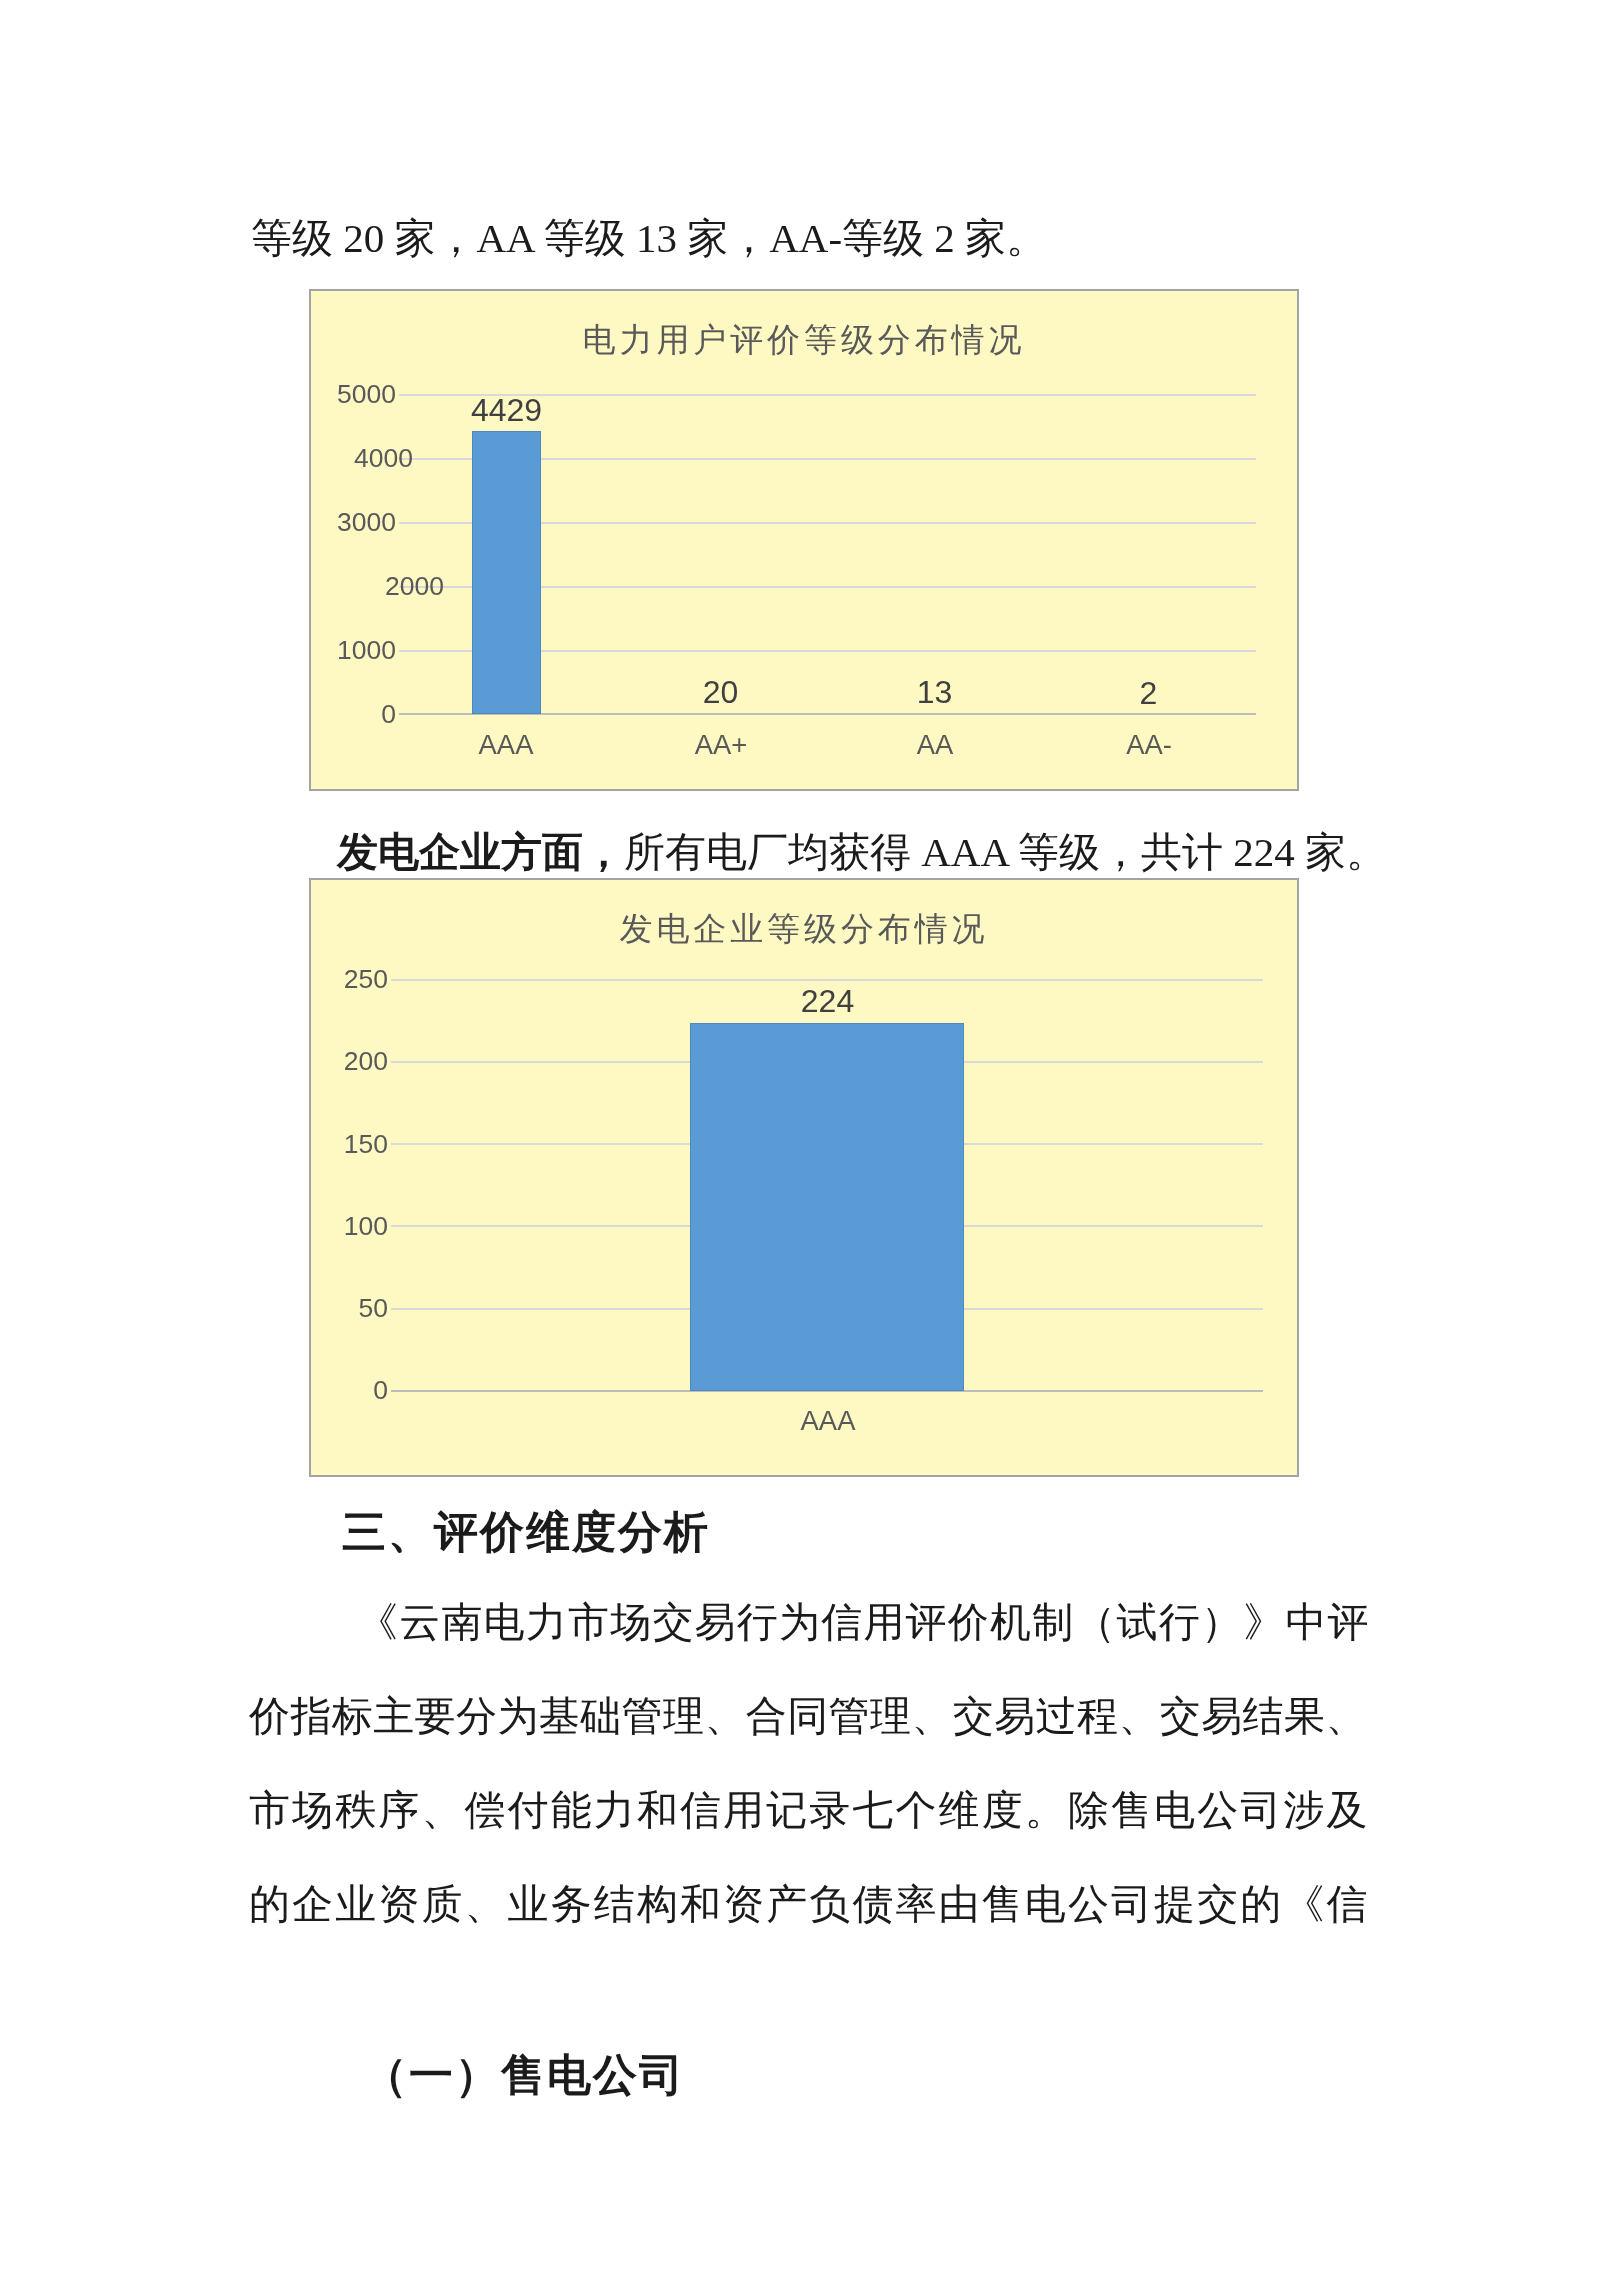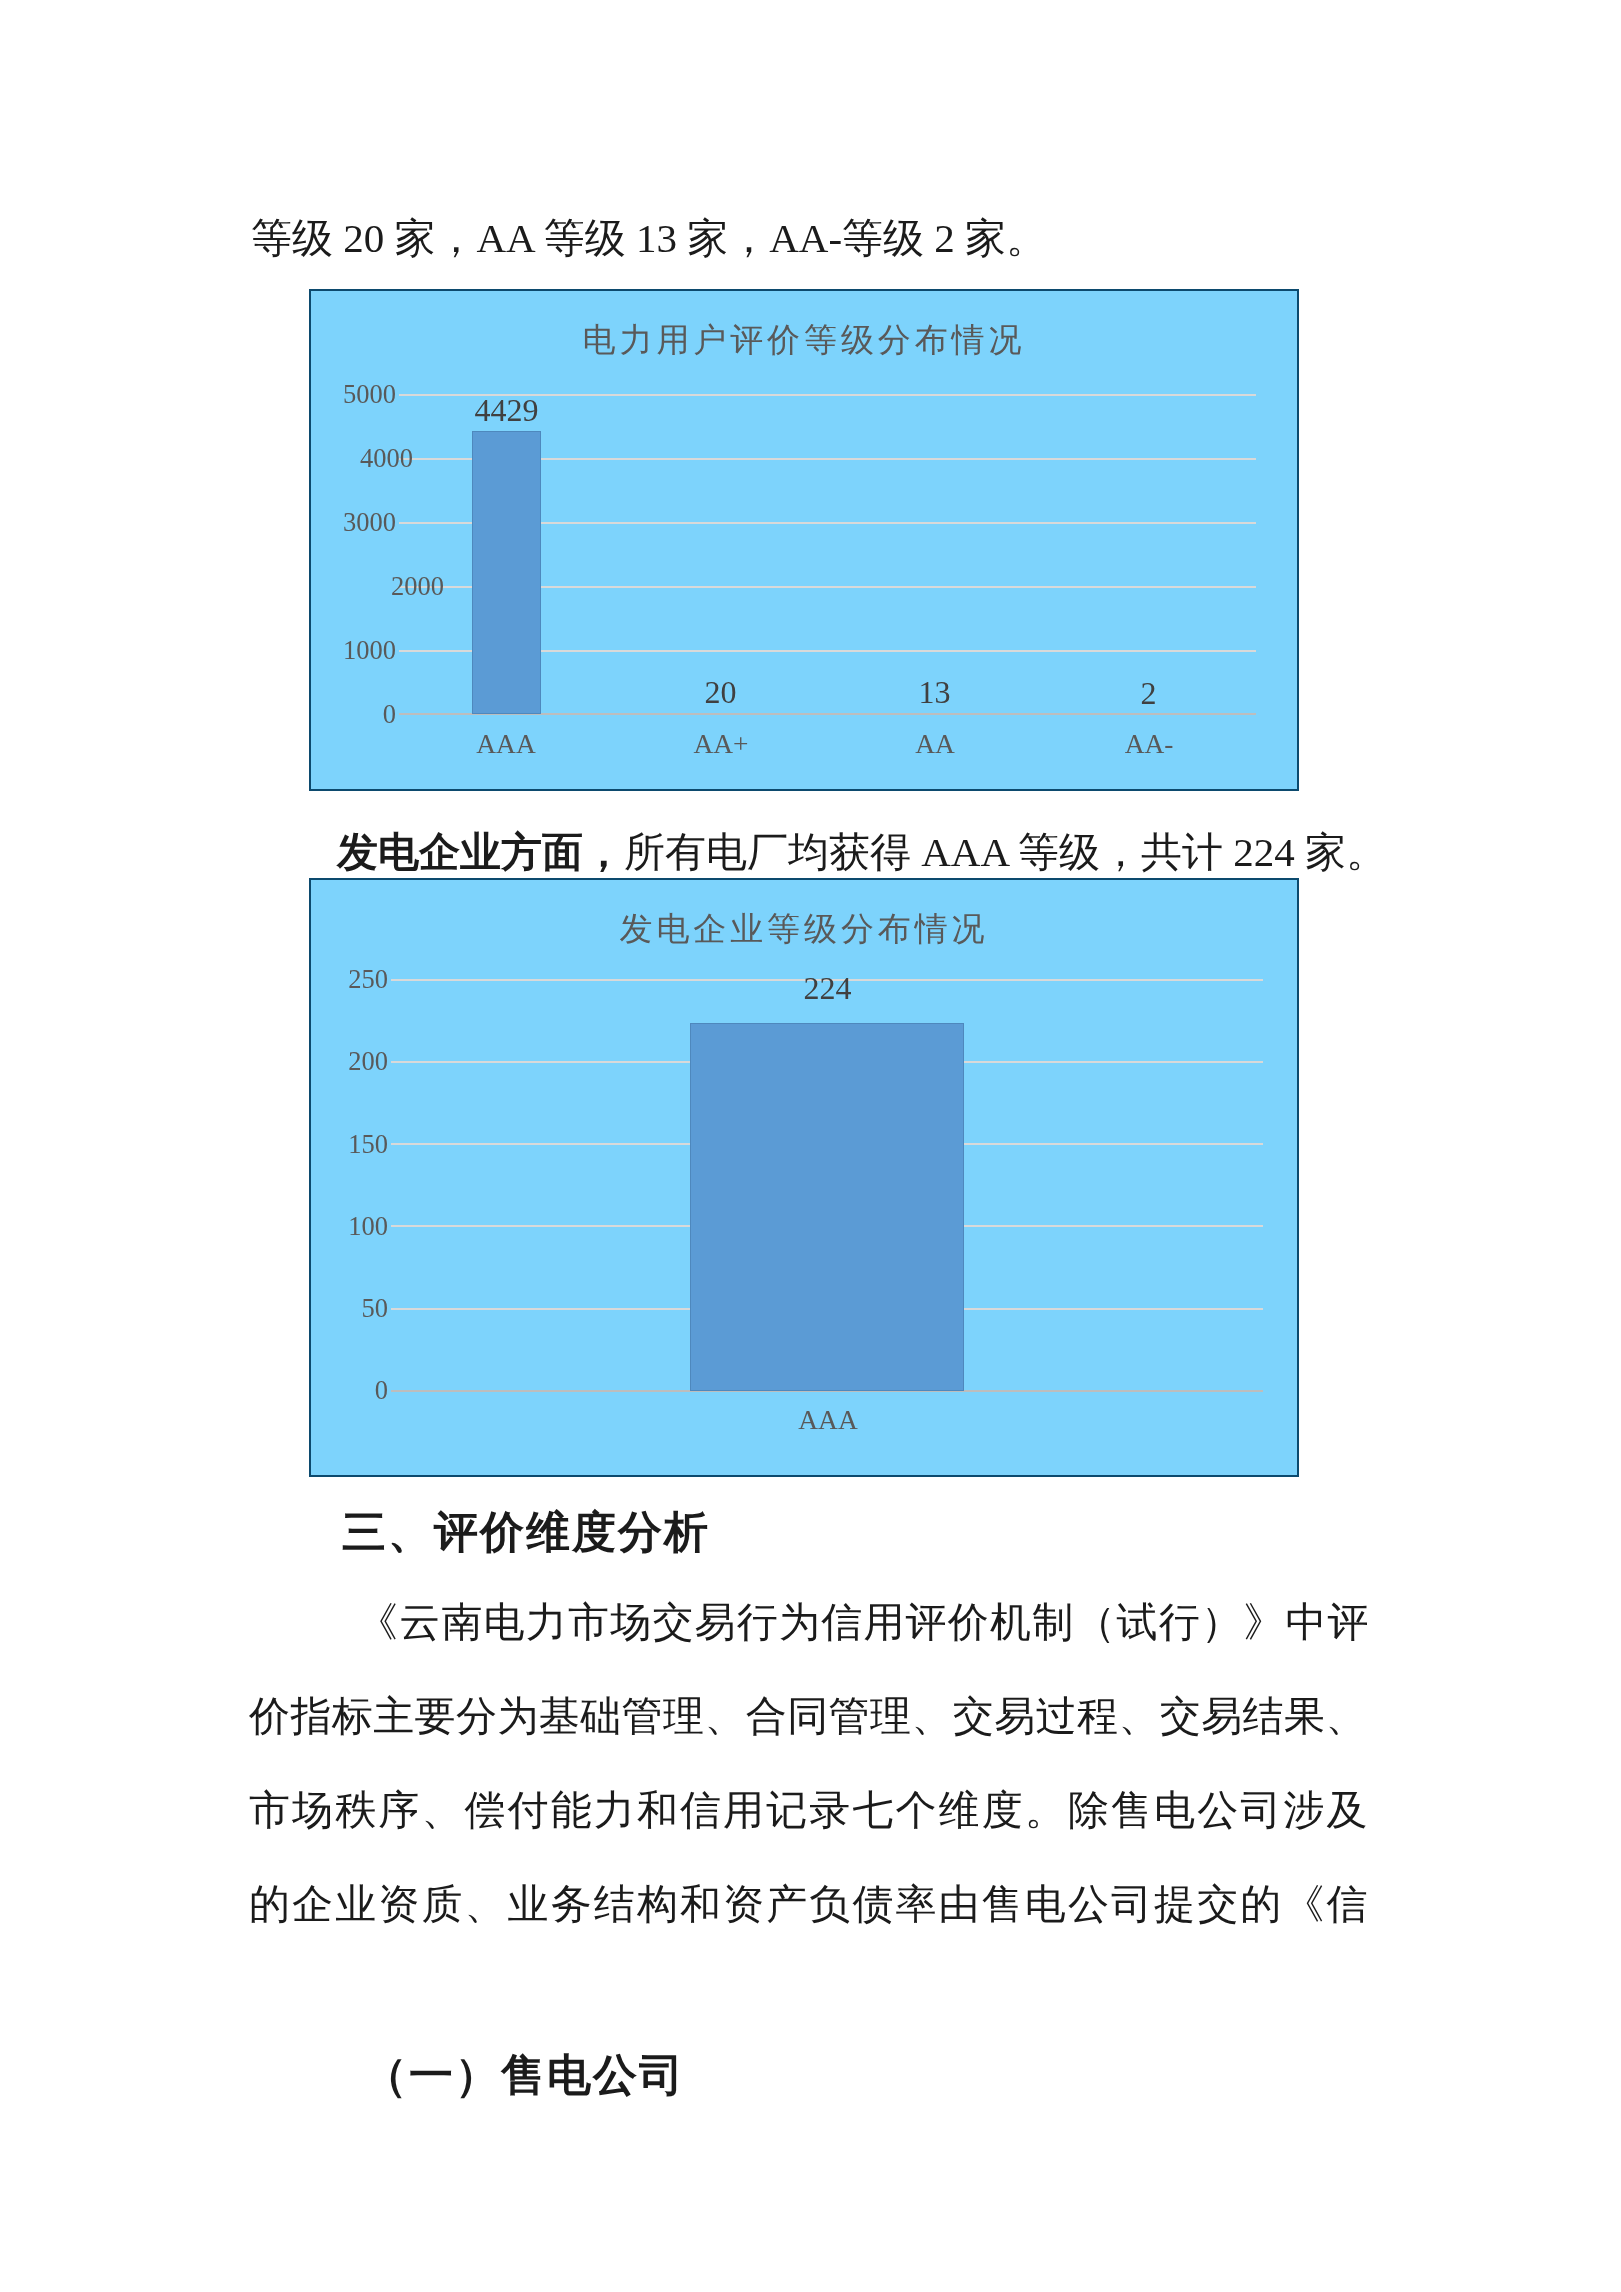--- a/index.html
+++ b/index.html
@@ -24,24 +24,24 @@
     position:absolute;
     font-size:44px;
     line-height:53px;
     font-weight:700;
     white-space:nowrap;
     letter-spacing:2px;
   }
   
   .chart{
     position:absolute;
-    background:#7dd3fc;
-    border:2px solid #0c4a6e;
+    background:#fef9c3;
+    border:2px solid #a3a3a3;
     box-sizing:border-box;
-    font-family:Liberation Serif, serif;
+    font-family:Liberation Sans, sans-serif;
   }
   .chart-title{
     position:absolute;
     left:0; right:0;
     top:27.4px;
     text-align:center;
     font-size:33px;
     color:#595959;
     letter-spacing:3.9px;
     white-space:nowrap;
@@ -132,21 +132,21 @@
       <div class="ytick" style="left: 0px; width: 65px; top: 415px;">50</div>
       <div class="gridline" style="left: 80px; width: 872px; top: 345px;"></div>
       <div class="ytick" style="left: 0px; width: 65px; top: 333px;">100</div>
       <div class="gridline" style="left: 80px; width: 872px; top: 263px;"></div>
       <div class="ytick" style="left: 0px; width: 65px; top: 251px;">150</div>
       <div class="gridline" style="left: 80px; width: 872px; top: 181px;"></div>
       <div class="ytick" style="left: 0px; width: 65px; top: 168px;">200</div>
       <div class="gridline" style="left: 80px; width: 872px; top: 99px;"></div>
       <div class="ytick" style="left: 0px; width: 65px; top: 86px;">250</div>
       <div class="bar" style="left: 379px; top: 143px; width: 274px; height: 368px; background: rgb(91, 155, 213);"></div>
-      <div class="dlabel" style="left: 438px; top: 94px;">224</div>
+      <div class="dlabel" style="left: 438px; top: 107px;">224</div>
       <div class="catlabel" style="left: 409px; top: 526px;">AAA</div>
     </div>
 
   <div class="heading" style="left:342px; top:1506px;">三、评价维度分析</div>
 
   <div class="doc-line" style="left:357px; top:1598px; letter-spacing:1.2px;">《云南电力市场交易行为信用评价机制（试行）》中评</div>
   <div class="doc-line" style="left:249px; top:1692px; letter-spacing:0.4px;">价指标主要分为基础管理、合同管理、交易过程、交易结果、</div>
   <div class="doc-line" style="left:249px; top:1880px; letter-spacing:2.1px;">的企业资质、业务结构和资产负债率由售电公司提交的《信</div>
   <div class="doc-line" style="left:249px; top:1786px; letter-spacing:2.1px;">市场秩序、偿付能力和信用记录七个维度。除售电公司涉及</div>
 

